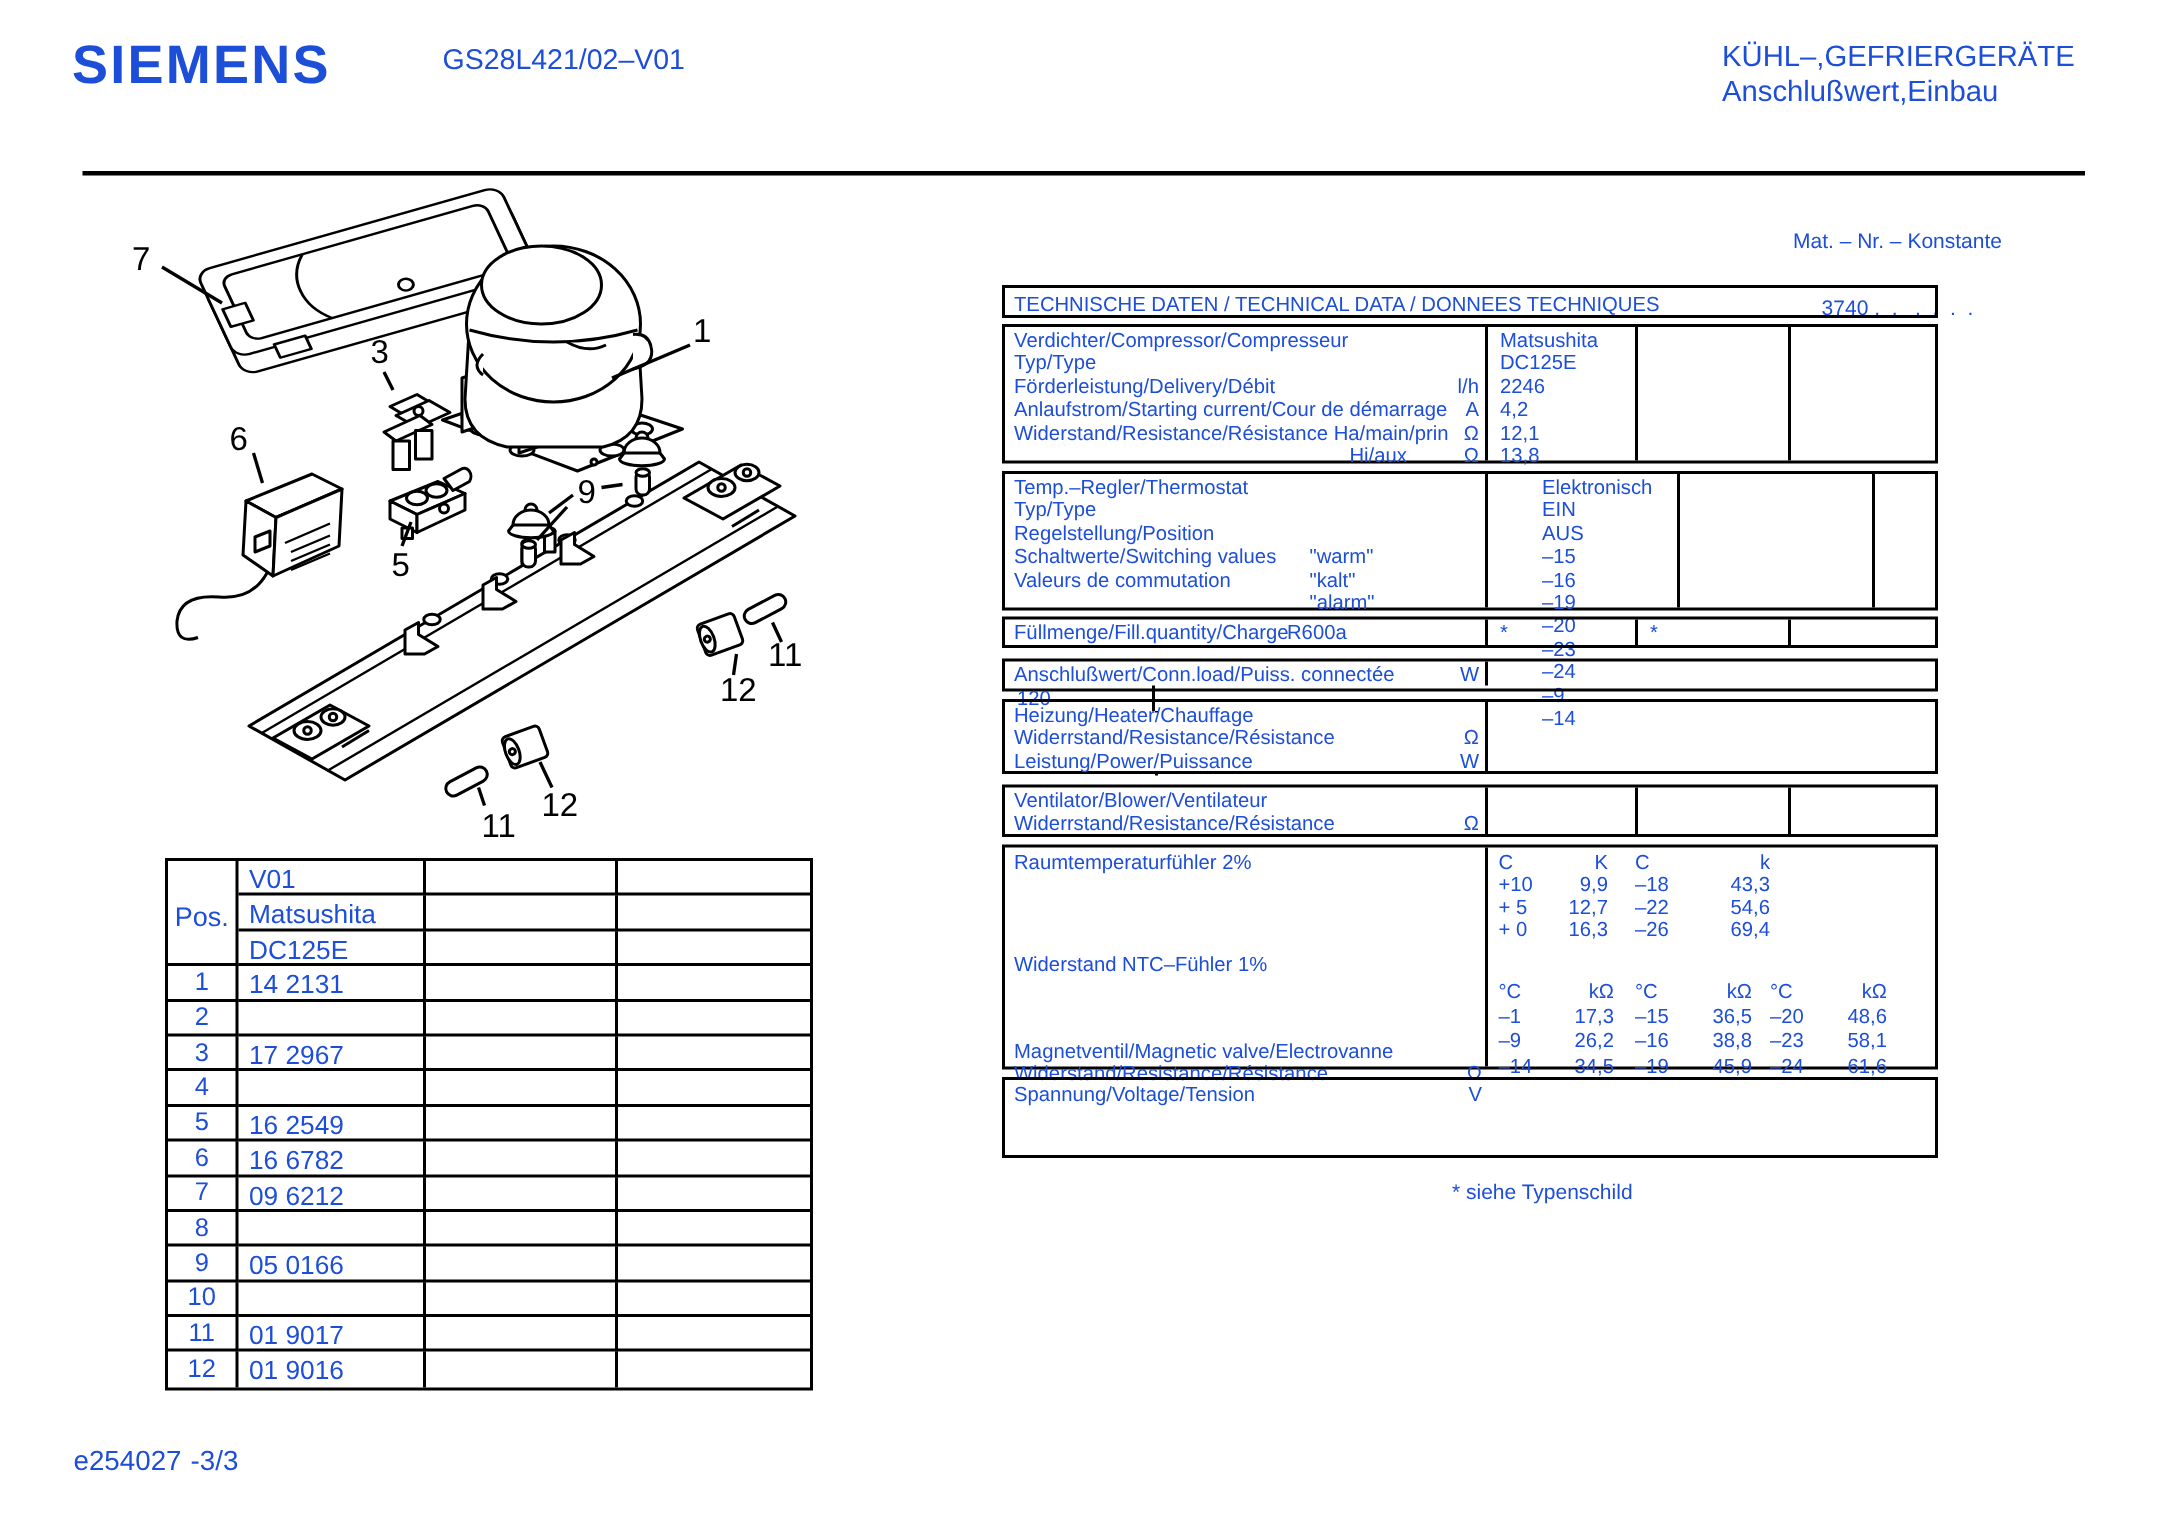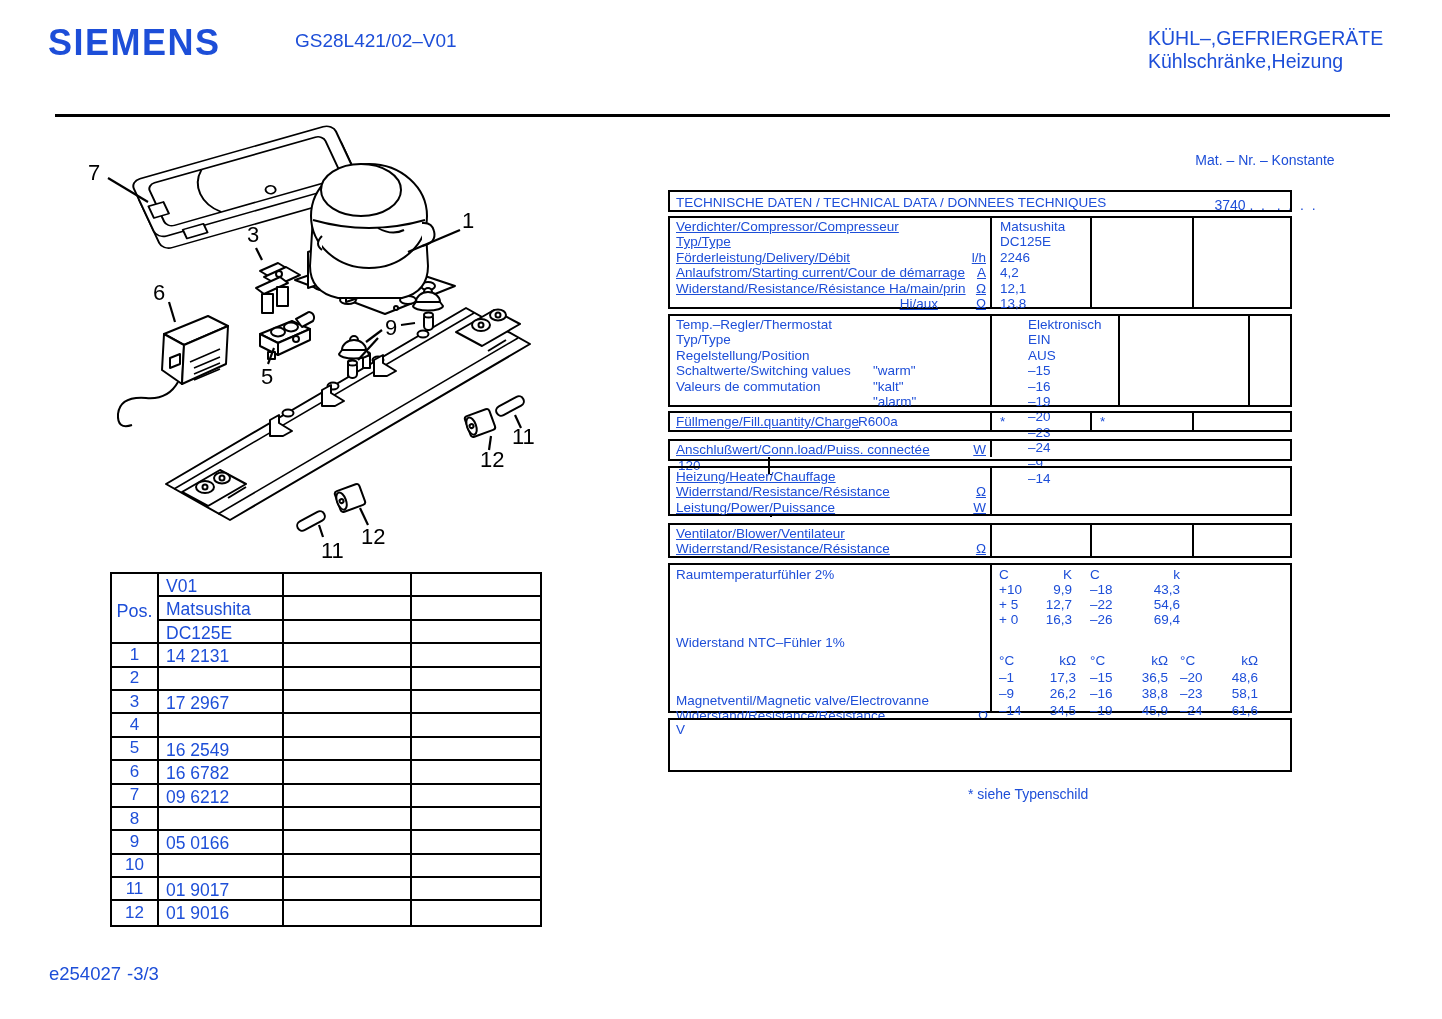--- a/index.html
+++ b/index.html
@@ -34,25 +34,25 @@
   .b4{height:22px;margin-bottom:5px;flex-direction:column;}
   .b5{height:50px;margin-bottom:7px;flex-direction:column;}
   .b6{height:35px;margin-bottom:5px;}
   .b7{height:150px;margin-bottom:5px;}
   .b8{height:54px;}
   .lc{width:322px;flex:none;border-right:2px solid #000;padding:1px 4px 0 6px;position:relative;}
   .vc{width:100px;flex:none;border-right:2px solid #000;padding:1px 4px 0 8px;}
   .vc2{width:102px;flex:none;border-right:2px solid #000;padding:1px 4px 0 8px;}
   .vr{flex:1;}
   .vwide{flex:1;padding:2px 0 0 7px;position:relative;}
-  .ln{display:flex;justify-content:space-between;text-decoration:underline;}
+  .ln{display:flex;justify-content:space-between;}
   .ln.r{justify-content:flex-end;gap:38px;}
   .ln2{display:flex;}
   .ln2 .t{width:197px;flex:none;}
-  .t3{width:182px;flex:none;text-decoration:underline;}
+  .t3{width:182px;flex:none;}
   .pr span{display:inline-block;width:50px;}
   .alarm-ln{white-space:nowrap;}
   .s-room{position:absolute;top:2px;left:6px;}
   .s-ntc{position:absolute;top:70px;left:6px;}
   .s-valve{position:absolute;top:128px;left:6px;white-space:nowrap;}
   .s-valve2{position:absolute;top:143px;left:6px;width:312px;display:flex;justify-content:space-between;}
   .krow{line-height:15px;white-space:nowrap;}
   .nrow{line-height:16.5px;white-space:nowrap;}
   .ntc-wrap{margin-top:26px;}
   .krow span,.nrow span{display:inline-block;}
@@ -78,21 +78,21 @@
 </style>
 </head>
 <body>
 
 <div class="page">
 
   <div class="brand">SIEMENS</div>
   <div class="model">GS28L421/02–V01</div>
   <div class="category">
     <div>KÜHL–,GEFRIERGERÄTE</div>
-    <div>Kühlschränke,Heizung</div>
+    <div>Anschlußwert,Einbau</div>
   </div>
   <div class="top-rule"></div>
   <div class="mat">
     <div>Mat. – Nr. – Konstante</div>
     <div>3740 .  .   .  .  .  .</div>
   </div>
 
   <svg class="diagram" width="580" height="455" viewBox="0 0 580 455">
 
     <g>
@@ -399,20 +399,21 @@
             <div class="nrow"><span class="nc0">°C</span><span class="nc1">kΩ</span><span class="nc2">°C</span><span class="nc3">kΩ</span><span class="nc4">°C</span><span class="nc5">kΩ</span></div>
             <div class="nrow"><span class="nc0">–1</span><span class="nc1">17,3</span><span class="nc2">–15</span><span class="nc3">36,5</span><span class="nc4">–20</span><span class="nc5">48,6</span></div>
             <div class="nrow"><span class="nc0">–9</span><span class="nc1">26,2</span><span class="nc2">–16</span><span class="nc3">38,8</span><span class="nc4">–23</span><span class="nc5">58,1</span></div>
             <div class="nrow"><span class="nc0">–14</span><span class="nc1">34,5</span><span class="nc2">–19</span><span class="nc3">45,9</span><span class="nc4">–24</span><span class="nc5">61,6</span></div>
           </div>
       </div>
     </div>
 
     <div class="box blk b8">
       <div class="v8">
+          <span>Spannung/Voltage/Tension</span>
           <span>V</span>
         </div>
     </div>
   </div>
 
   <div class="footnote">* siehe Typenschild</div>
 
   <div class="parts" id="parts-grid">
     <div class="pcell pc-poshdr">Pos.</div>
   <div class="pcell pc-code">V01</div>

